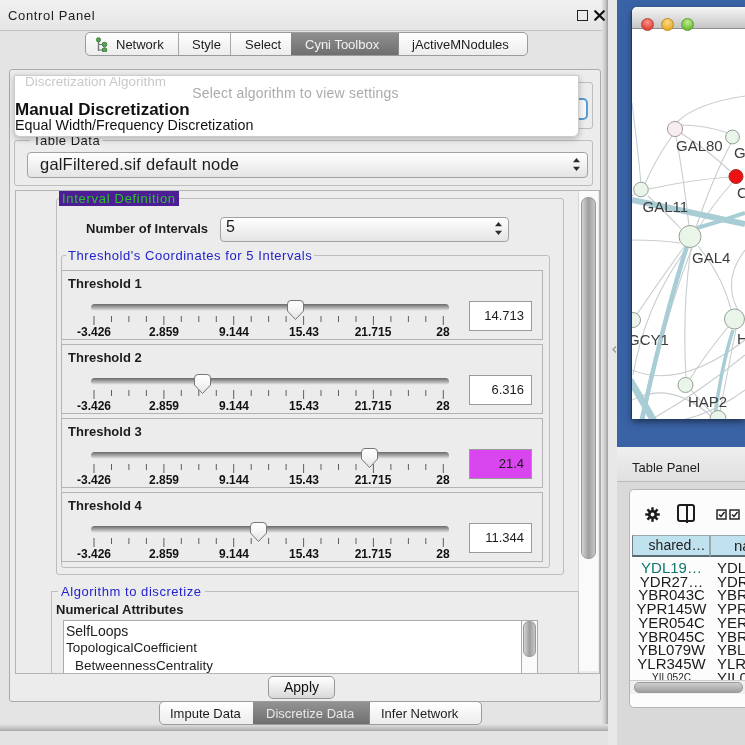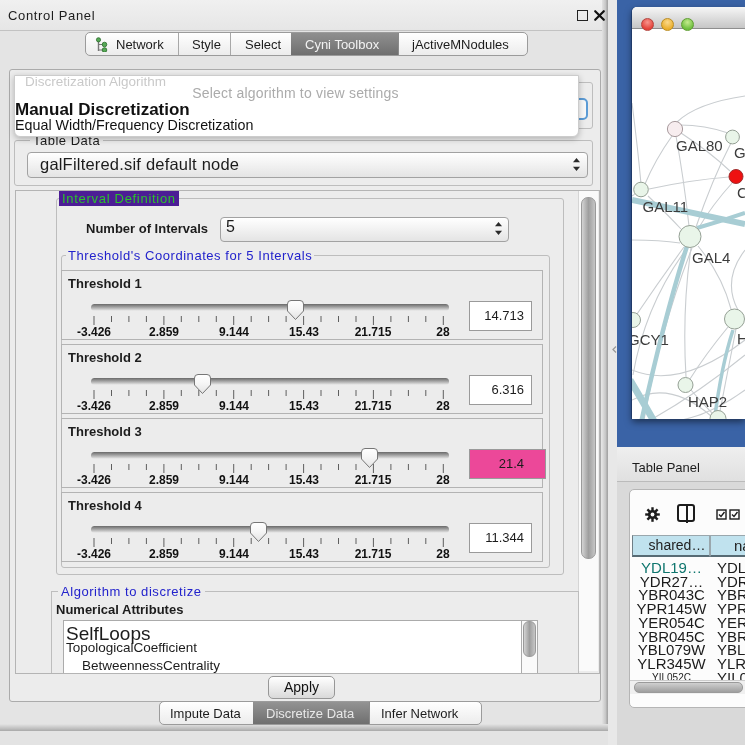--- a/index.html
+++ b/index.html
@@ -215,22 +215,22 @@
 <svg class="abs" style="left:361.4px;top:448px" width="18" height="21">
   <defs>
       <linearGradient id="thg3" x1="0" y1="0" x2="0" y2="1">
     <stop offset="0" stop-color="#ffffff"></stop>
         <stop offset="0.45" stop-color="#f6f6f6"></stop>
         <stop offset="1" stop-color="#e3e3e3"></stop>
       </linearGradient>
     </defs>
   <path d="M0.5,4 Q0.5,0.5 4,0.5 L13,0.5 Q16.5,0.5 16.5,4 L16.5,11 L8.5,19.5 L0.5,11 Z" fill="url(#thg3)" stroke="#767676" stroke-width="1"></path>
 </svg>
-<div class="abs t13" style="left:469px;top:449px;width:54px;height:28px;background:#ec4899;
-     border:1px solid #9a9a9a;text-align:right;line-height:28px;padding-right:21px;">21.4</div>
+<div class="abs t13" style="left:469px;top:449px;width:54px;height:28px;background:#d946ef;
+     border:1px solid #9a9a9a;text-align:right;line-height:28px;padding-right:7px;">21.4</div>
 
 <div class="abs" style="left:61px;top:492px;width:480px;height:68px;border:1px solid #b3b3b3;"></div>
 <div class="abs t13 bold" style="left:68px;top:498px;">Threshold 4</div>
 <div class="abs" style="left:91px;top:526px;width:358px;height:7px;border-radius:3.5px;
      background:linear-gradient(#6a6a6a,#8f8f8f 30%,#c4c4c4 70%,#efefef);"></div>
 <svg class="abs" style="left:86px;top:538px" width="366" height="10">
     <line x1="8.0" y1="0" x2="8.0" y2="9" stroke="#5e5e5e" stroke-width="1"></line>
     <line x1="25.5" y1="0" x2="25.5" y2="6" stroke="#5e5e5e" stroke-width="1"></line>
     <line x1="42.9" y1="0" x2="42.9" y2="6" stroke="#5e5e5e" stroke-width="1"></line>
     <line x1="60.4" y1="0" x2="60.4" y2="6" stroke="#5e5e5e" stroke-width="1"></line>
@@ -268,23 +268,23 @@
     </defs>
   <path d="M0.5,4 Q0.5,0.5 4,0.5 L13,0.5 Q16.5,0.5 16.5,4 L16.5,11 L8.5,19.5 L0.5,11 Z" fill="url(#thg4)" stroke="#767676" stroke-width="1"></path>
 </svg>
 <div class="abs t13" style="left:469px;top:523px;width:54px;height:28px;background:#ffffff;
      border:1px solid #9a9a9a;text-align:right;line-height:28px;padding-right:7px;">11.344</div>
 
 <div class="abs" style="left:51px;top:591px;width:526px;height:81px;border:1px solid #bdbdbd;border-bottom:none;"></div>
 <div class="abs t13" style="left:58px;top:584px;background:#ececec;padding:0 3px;color:#2222cc;letter-spacing:0.55px;">Algorithm to discretize</div>
 <div class="abs t13 bold" style="left:56px;top:602px;">Numerical Attributes</div>
 <div class="abs" style="left:63px;top:620px;width:457px;height:52px;background:#ffffff;border:1px solid #ababab;border-bottom:none;overflow:hidden;">
-  <div class="abs" style="left:2px;top:1.5px;font-size:19px;color:#1c1c1c;">SelfLoops</div>
+  <div class="abs" style="left:2px;top:1.5px;font-size:14px;color:#1c1c1c;">SelfLoops</div>
   <div class="abs" style="left:2px;top:19px;font-size:13.5px;color:#1c1c1c;">TopologicalCoefficient</div>
-  <div class="abs" style="left:18px;top:36.5px;font-size:13.5px;color:#1c1c1c;">BetweennessCentrality</div>
+  <div class="abs" style="left:11px;top:36.5px;font-size:13.5px;color:#1c1c1c;">BetweennessCentrality</div>
 </div>
 <div class="abs" style="left:521px;top:620px;width:15px;height:52px;background:#fafafa;border:1px solid #ababab;border-bottom:none;"></div>
 <div class="abs" style="left:523px;top:621px;width:11px;height:34px;border-radius:6px;
      background:linear-gradient(to right,#d3d3d3,#9e9e9e 50%,#c6c6c6);border:1px solid #9a9a9a;"></div>
 
 <div class="abs" style="left:268px;top:676px;width:65px;height:21px;border:1px solid #979797;border-radius:5px;
      background:linear-gradient(#ffffff,#d9d9d9);text-align:center;line-height:21px;font-size:14px;color:#111;">Apply</div>
 
 <div class="abs" style="left:159px;top:701px;width:321px;height:22px;border:1px solid #9b9b9b;border-radius:5px;
      background:linear-gradient(#ffffff,#ececec);overflow:hidden;">

